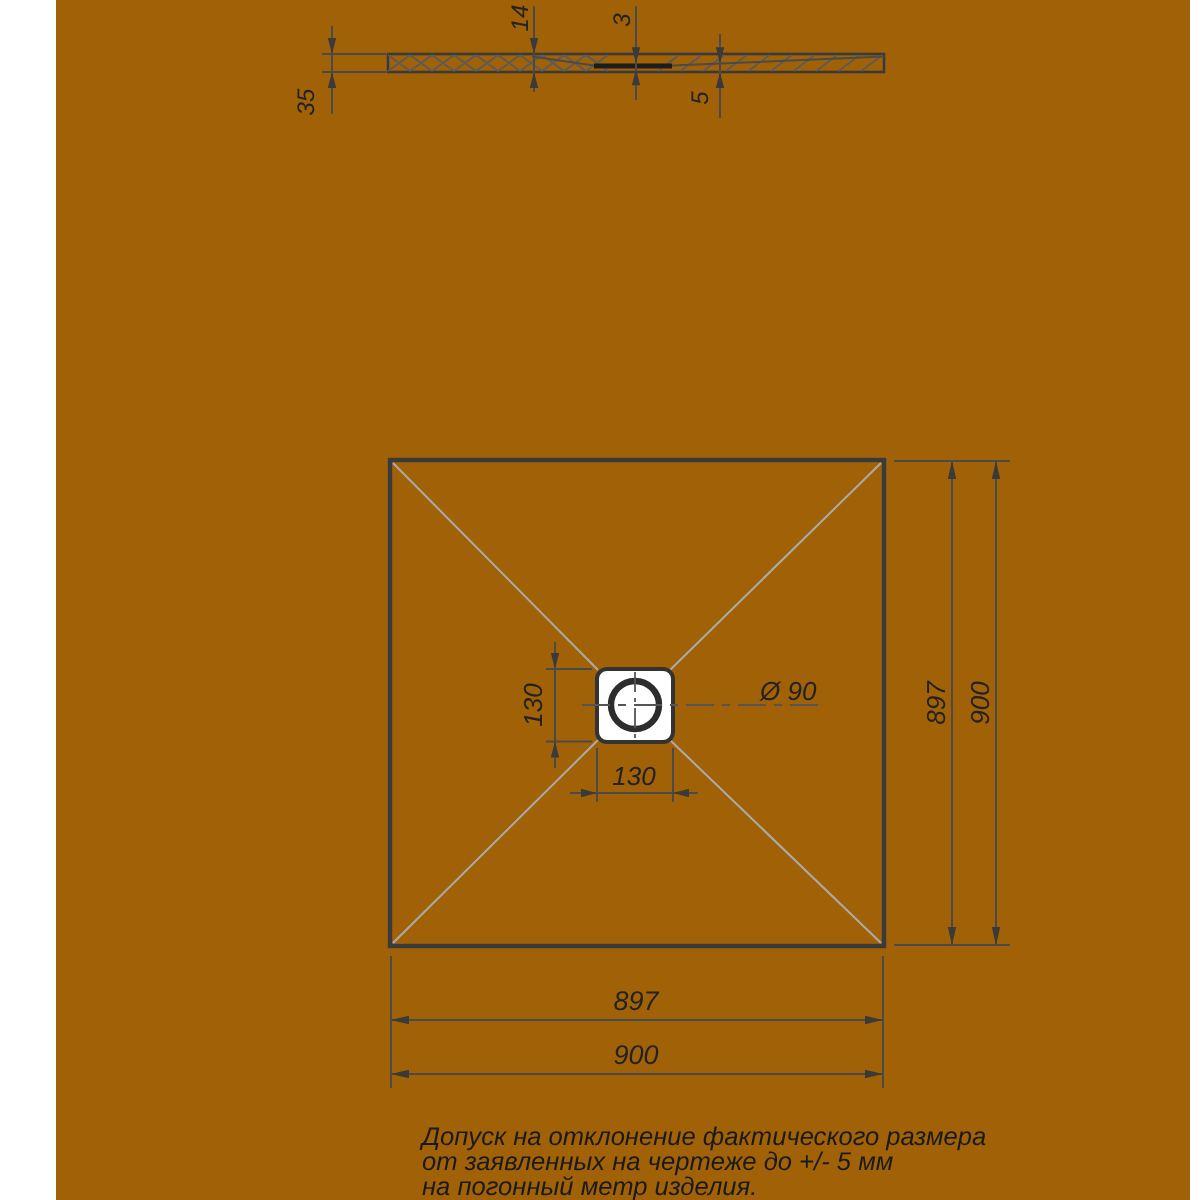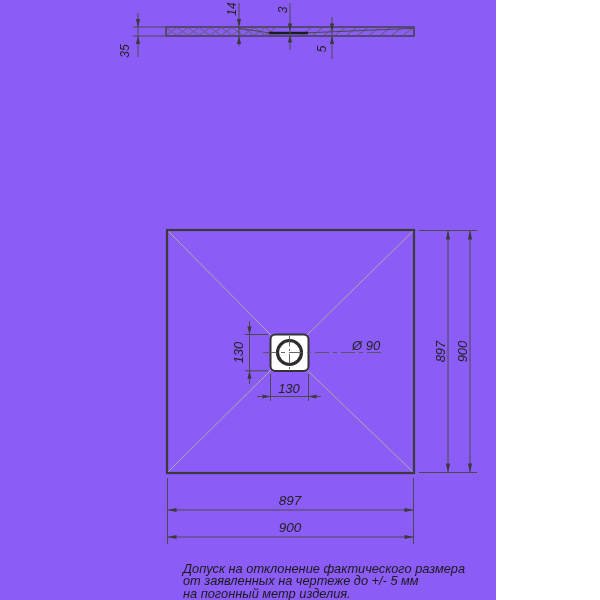--- a/index.html
+++ b/index.html
@@ -1,18 +1,18 @@
 <!DOCTYPE html>
 <html><head>
 <meta charset="utf-8">
 <style>
   html,body{margin:0;padding:0;background:#ffffff;}
   .canvas{
-    position:relative;width:496px;height:600px;background:#8b5cf6;
-    font-family:"Liberation Sans",sans-serif;overflow:hidden;
+    position:relative;width:567px;height:600px;background:#a16207;
+    font-family:"Liberation Sans",sans-serif;overflow:hidden;margin-left:28px;
   }
   svg{display:block;}
   .dim-text{font-style:italic;fill:#222222;}
   .note-text{font-style:italic;fill:#1a1a1a;font-size:12.8px;}
   .outline{stroke:#3a3a3a;fill:none;}
   .thin{stroke:#4a4a4a;stroke-width:1;fill:none;}
   .arrow{fill:#3a3a3a;stroke:none;}
   .hatch{stroke:#5a5a5a;stroke-width:0.9;fill:none;}
   .diag{stroke:#ababab;stroke-width:1;fill:none;}
   .centerline{stroke:#555555;stroke-width:0.9;fill:none;}

